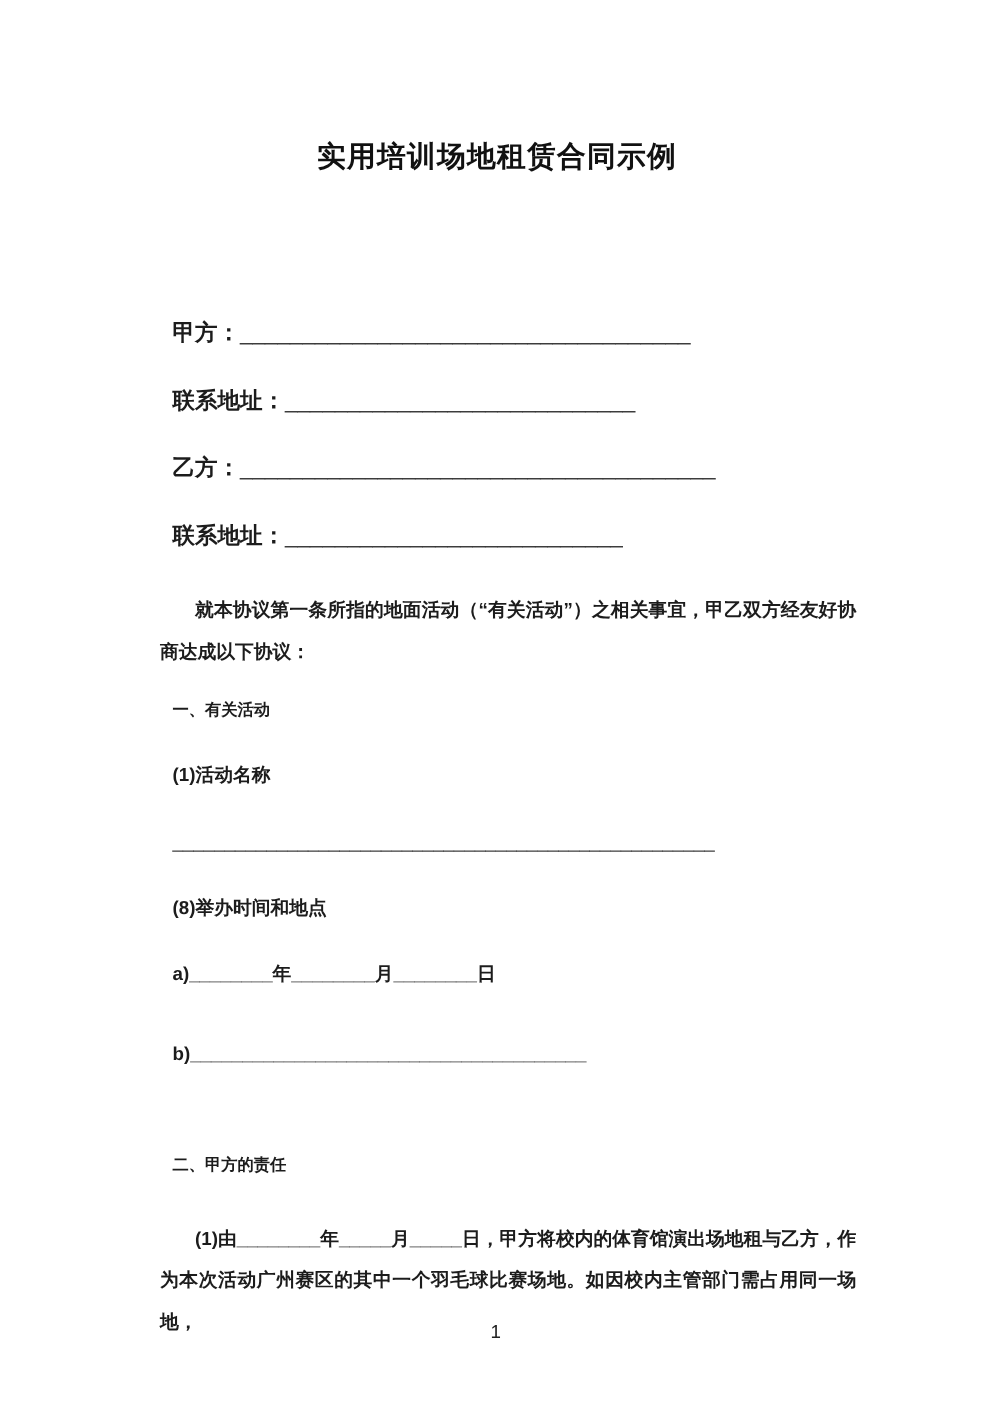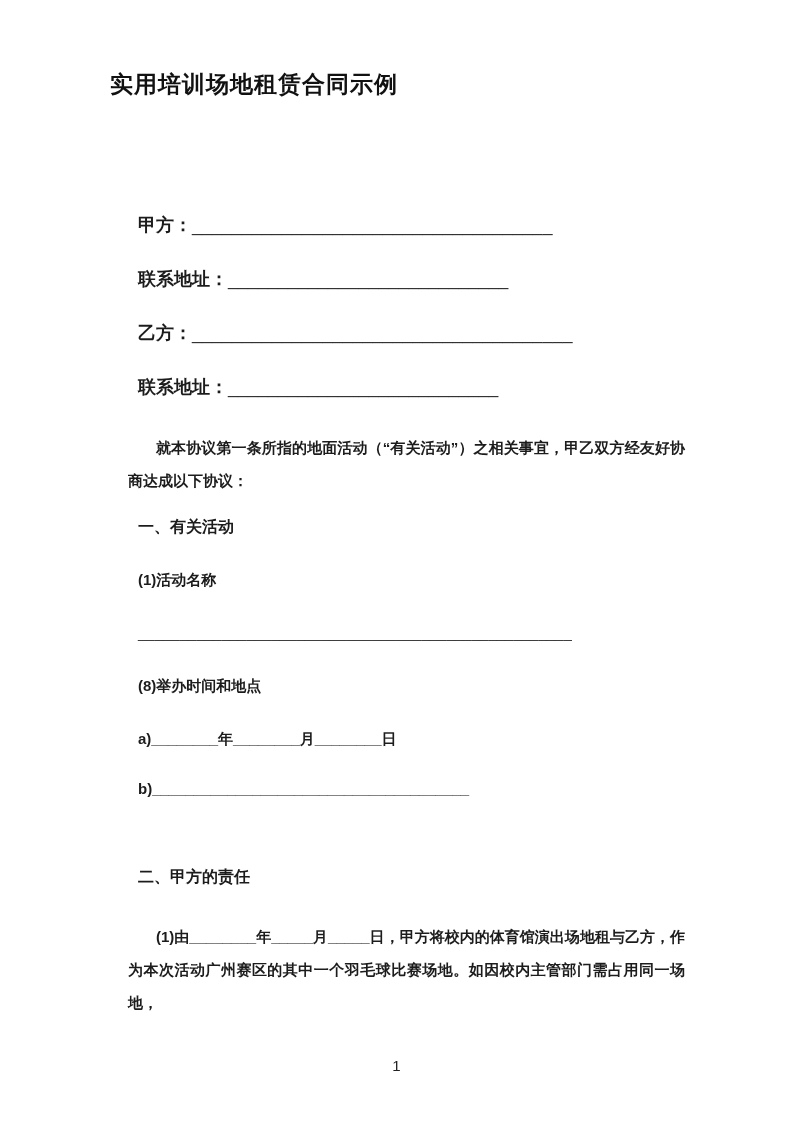--- a/index.html
+++ b/index.html
@@ -15,21 +15,22 @@
     overflow: hidden;
     font-family: "Liberation Sans", sans-serif;
     color: #1c1c1c;
     box-sizing: border-box;
   }
   .content {
     padding: 0 108px 0 110px;
   }
   .title {
     margin: 0;
-    padding-top: 69px;
+    padding-top: 110px;
+    text-align: center;
     font-size: 23px;
     line-height: 30px;
     font-weight: bold;
     letter-spacing: 1px;
     color: #111111;
   }
   .fields {
     margin-top: 116px;
   }
   .field-line {
@@ -55,39 +56,39 @@
     line-height: 33px;
     font-weight: 600;
     text-align: justify;
     text-indent: 28px;
   }
   .heading {
     margin: 20px 0 33px 0;
     padding-left: 28px;
     height: 20px;
     line-height: 20px;
-    font-size: 16px;
+    font-size: 13px;
     font-weight: bold;
     white-space: nowrap;
   }
   .line {
     margin: 0 0 33px 0;
     padding-left: 28px;
     height: 20px;
     line-height: 20px;
     font-size: 15px;
     font-weight: 600;
     white-space: nowrap;
   }
   .line.blank-row {
     font-weight: normal;
     color: #333333;
   }
   .line.date-row {
-    margin-bottom: 30px;
+    margin-bottom: 44px;
   }
   .line.loc-row {
     margin-bottom: 68px;
   }
   .page-number {
     position: absolute;
     left: 0;
     right: 0;
     bottom: 48px;
     text-align: center;

